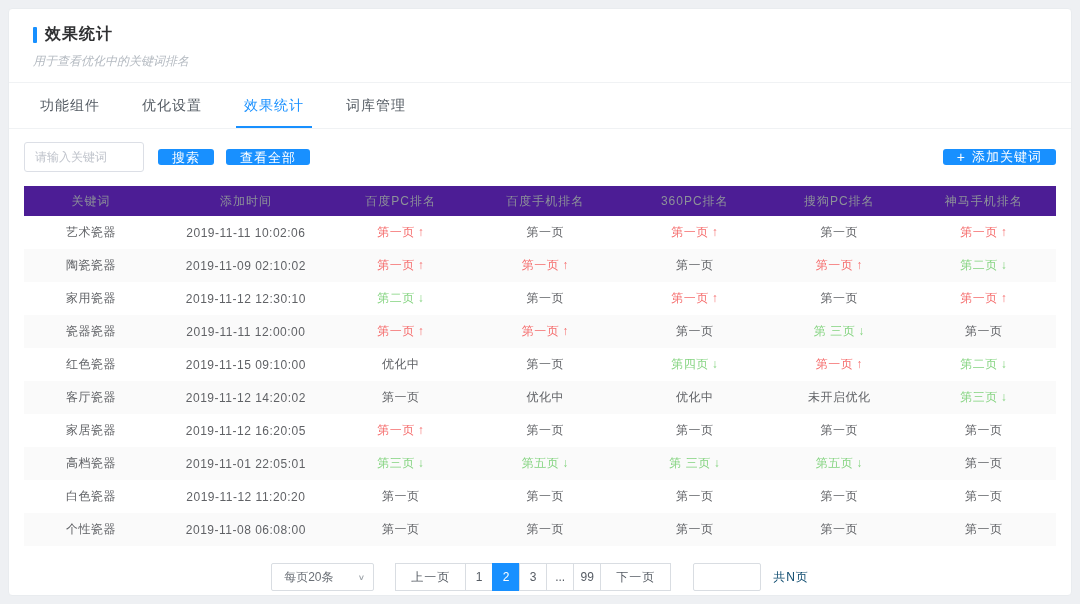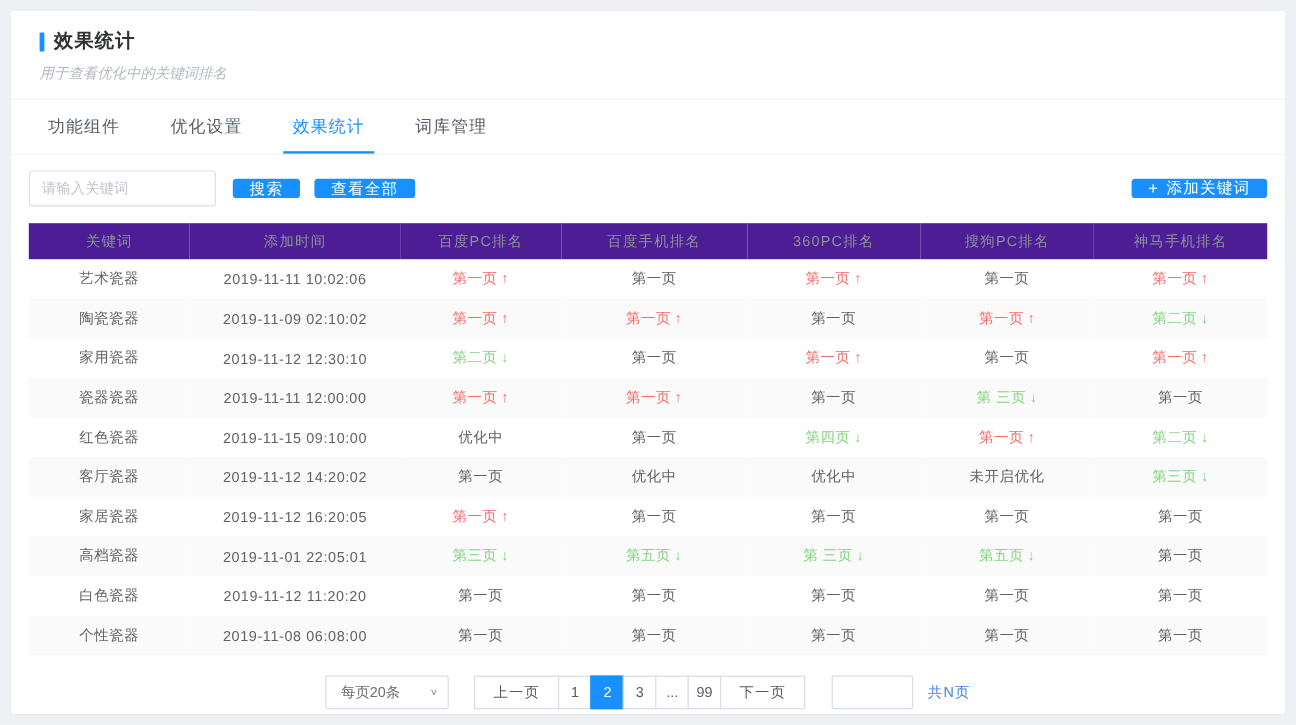--- a/index.html
+++ b/index.html
@@ -25,21 +25,21 @@
   
   .tab-bar { display:flex; padding:0 10px; }
   .tab {
     font-size:14px; color:#555c64; padding:14px 8px 11px 8px; margin:0 13px;
     border-bottom:2px solid transparent; cursor:pointer; letter-spacing:1px;
   }
   .tab.active { color:#1890ff; border-bottom-color:#1890ff; }
   
   .toolbar { display:flex; align-items:center; padding:13px 15px 12px 15px; }
   .search-input {
-    width:156px; height:30px; border:1px solid #dcdfe6; border-radius:3px;
+    width:120px; height:30px; border:1px solid #dcdfe6; border-radius:3px;
     font-size:12px; padding:0 10px; color:#606266; outline:none;
     font-family:"Liberation Sans","DejaVu Sans",sans-serif;
   }
   .search-input::placeholder { color:#c0c4cc; }
   .btn {
     height:16px; border:none; border-radius:3px; background:#1890ff; color:#fff;
     font-size:13px; padding:0 14px; cursor:pointer; letter-spacing:1px;
     font-family:"Liberation Sans","DejaVu Sans",sans-serif;
   }
   .btn-search { margin-left:14px; }
@@ -75,21 +75,21 @@
     display:flex; align-items:center; justify-content:center; padding:0 6px;
     margin-left:-1px; cursor:pointer; color:#565c64;
   }
   .pager-item.prev, .pager-item.next { padding:0 15px; letter-spacing:1px; }
   .pager-item.active { background:#1890ff; border-color:#1890ff; color:#fff; }
   .jump-input {
     width:68px; height:28px; border:1px solid #d9dde2; border-radius:2px;
     margin-left:22px; outline:none; padding:0 6px; font-size:12px;
     font-family:"Liberation Sans","DejaVu Sans",sans-serif;
   }
-  .total-label { margin-left:12px; color:#3b82f6; letter-spacing:1px; }
+  .total-label { margin-left:12px; color:#0c4a6e; letter-spacing:1px; }
 </style>
 </head>
 <body>
 
 <div class="card">
 
   <div class="page-header">
     <div class="title-row">
       <span class="title-bar"></span>
       <span class="page-title">效果统计</span>

